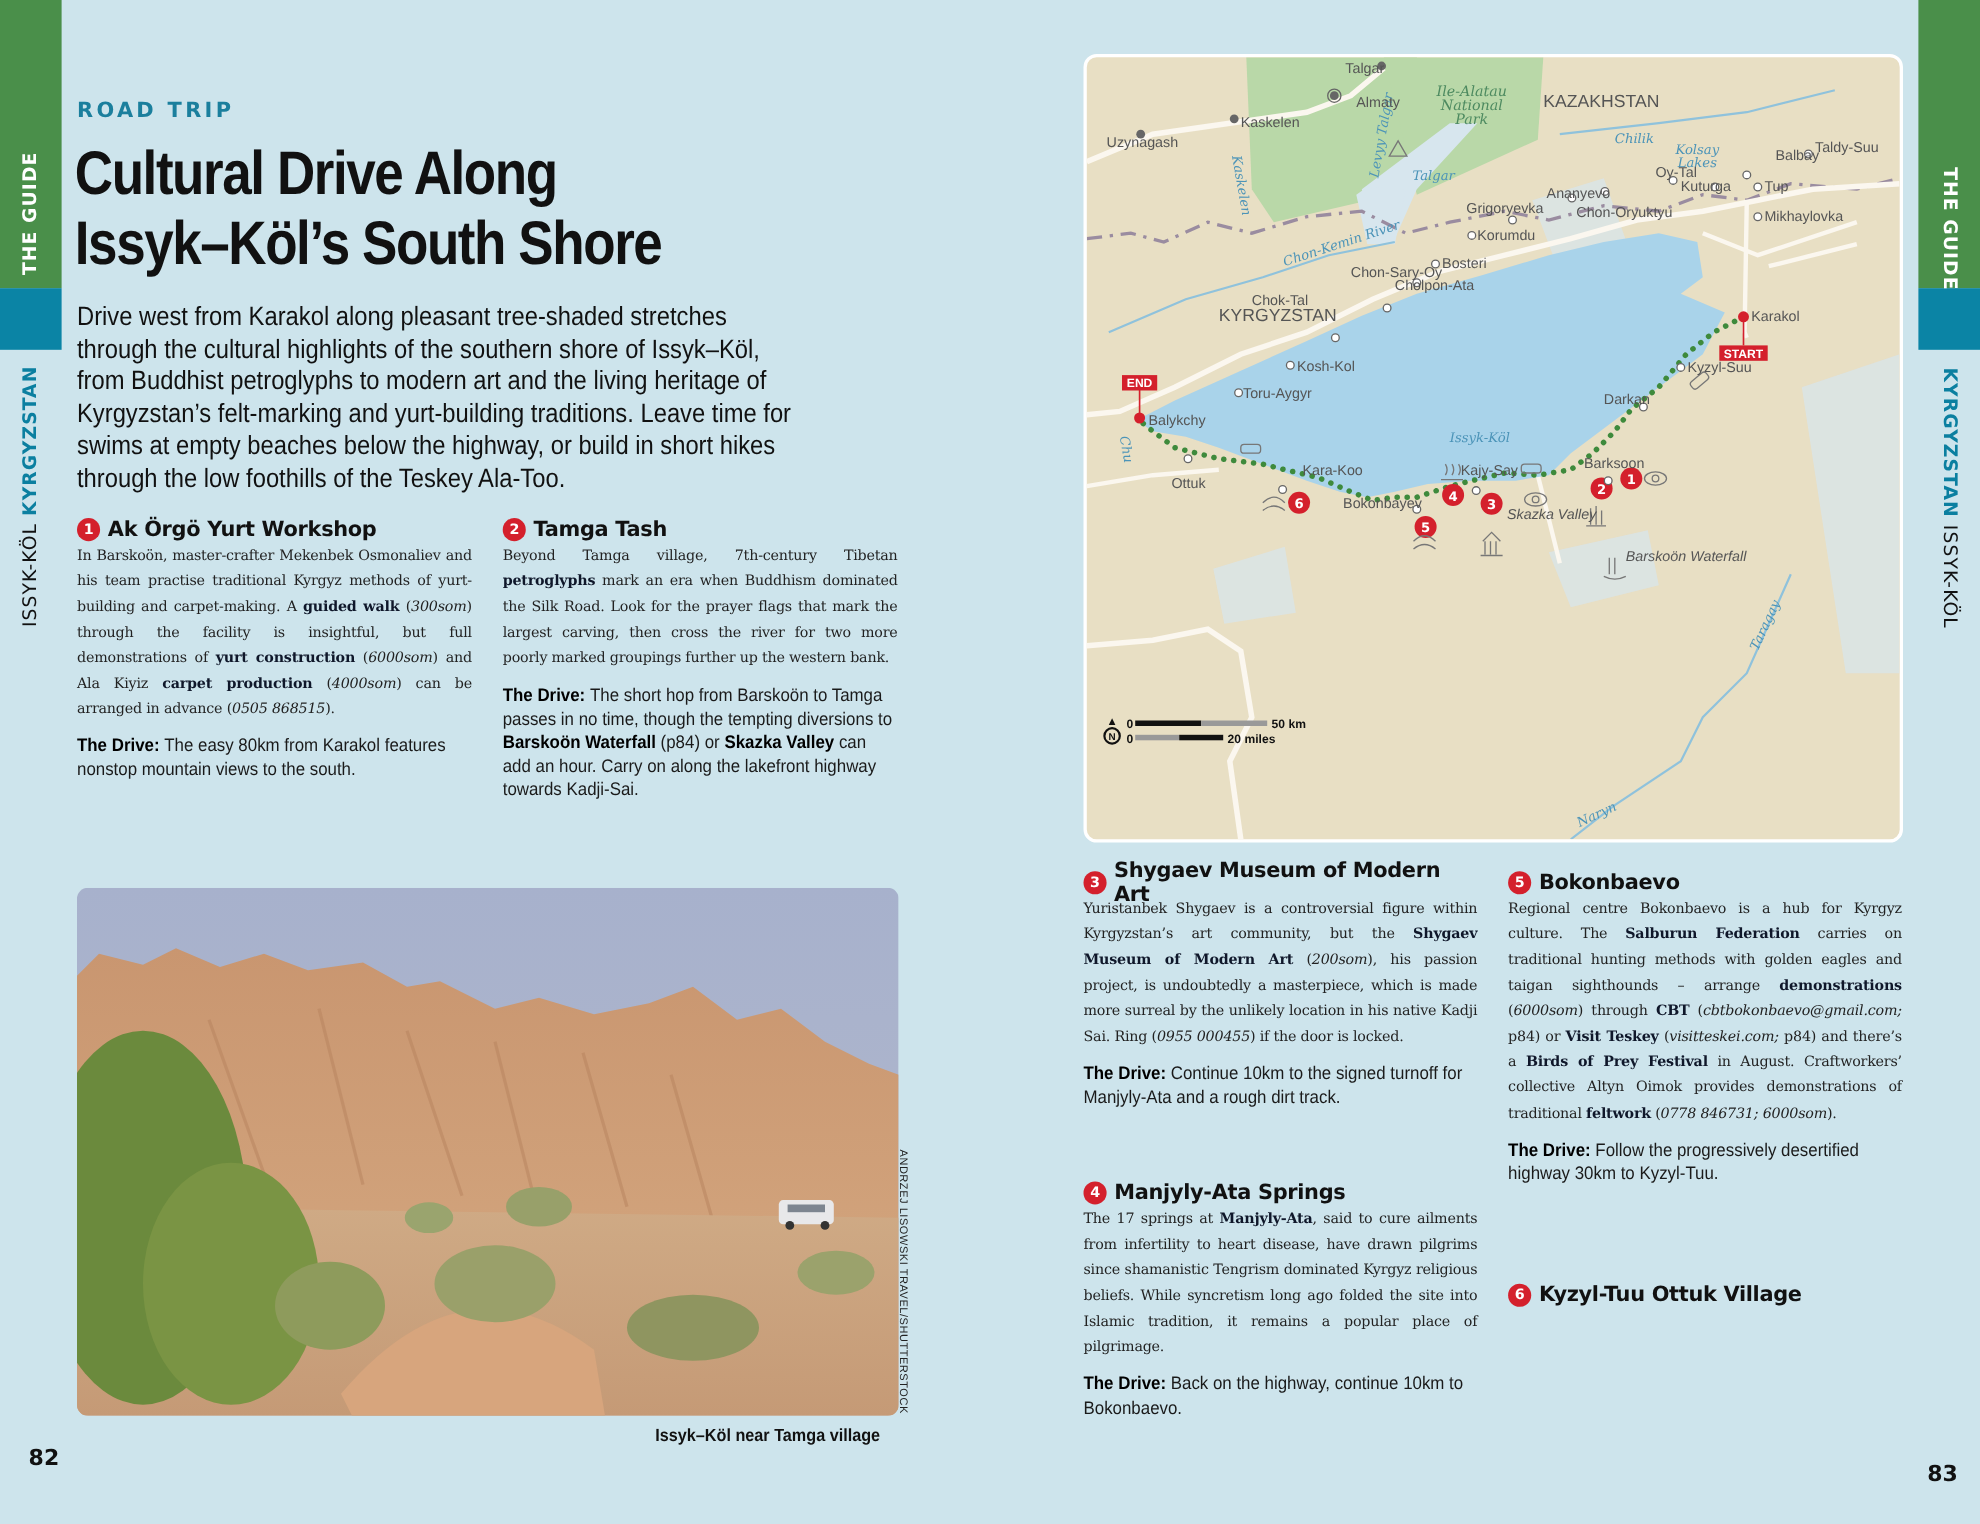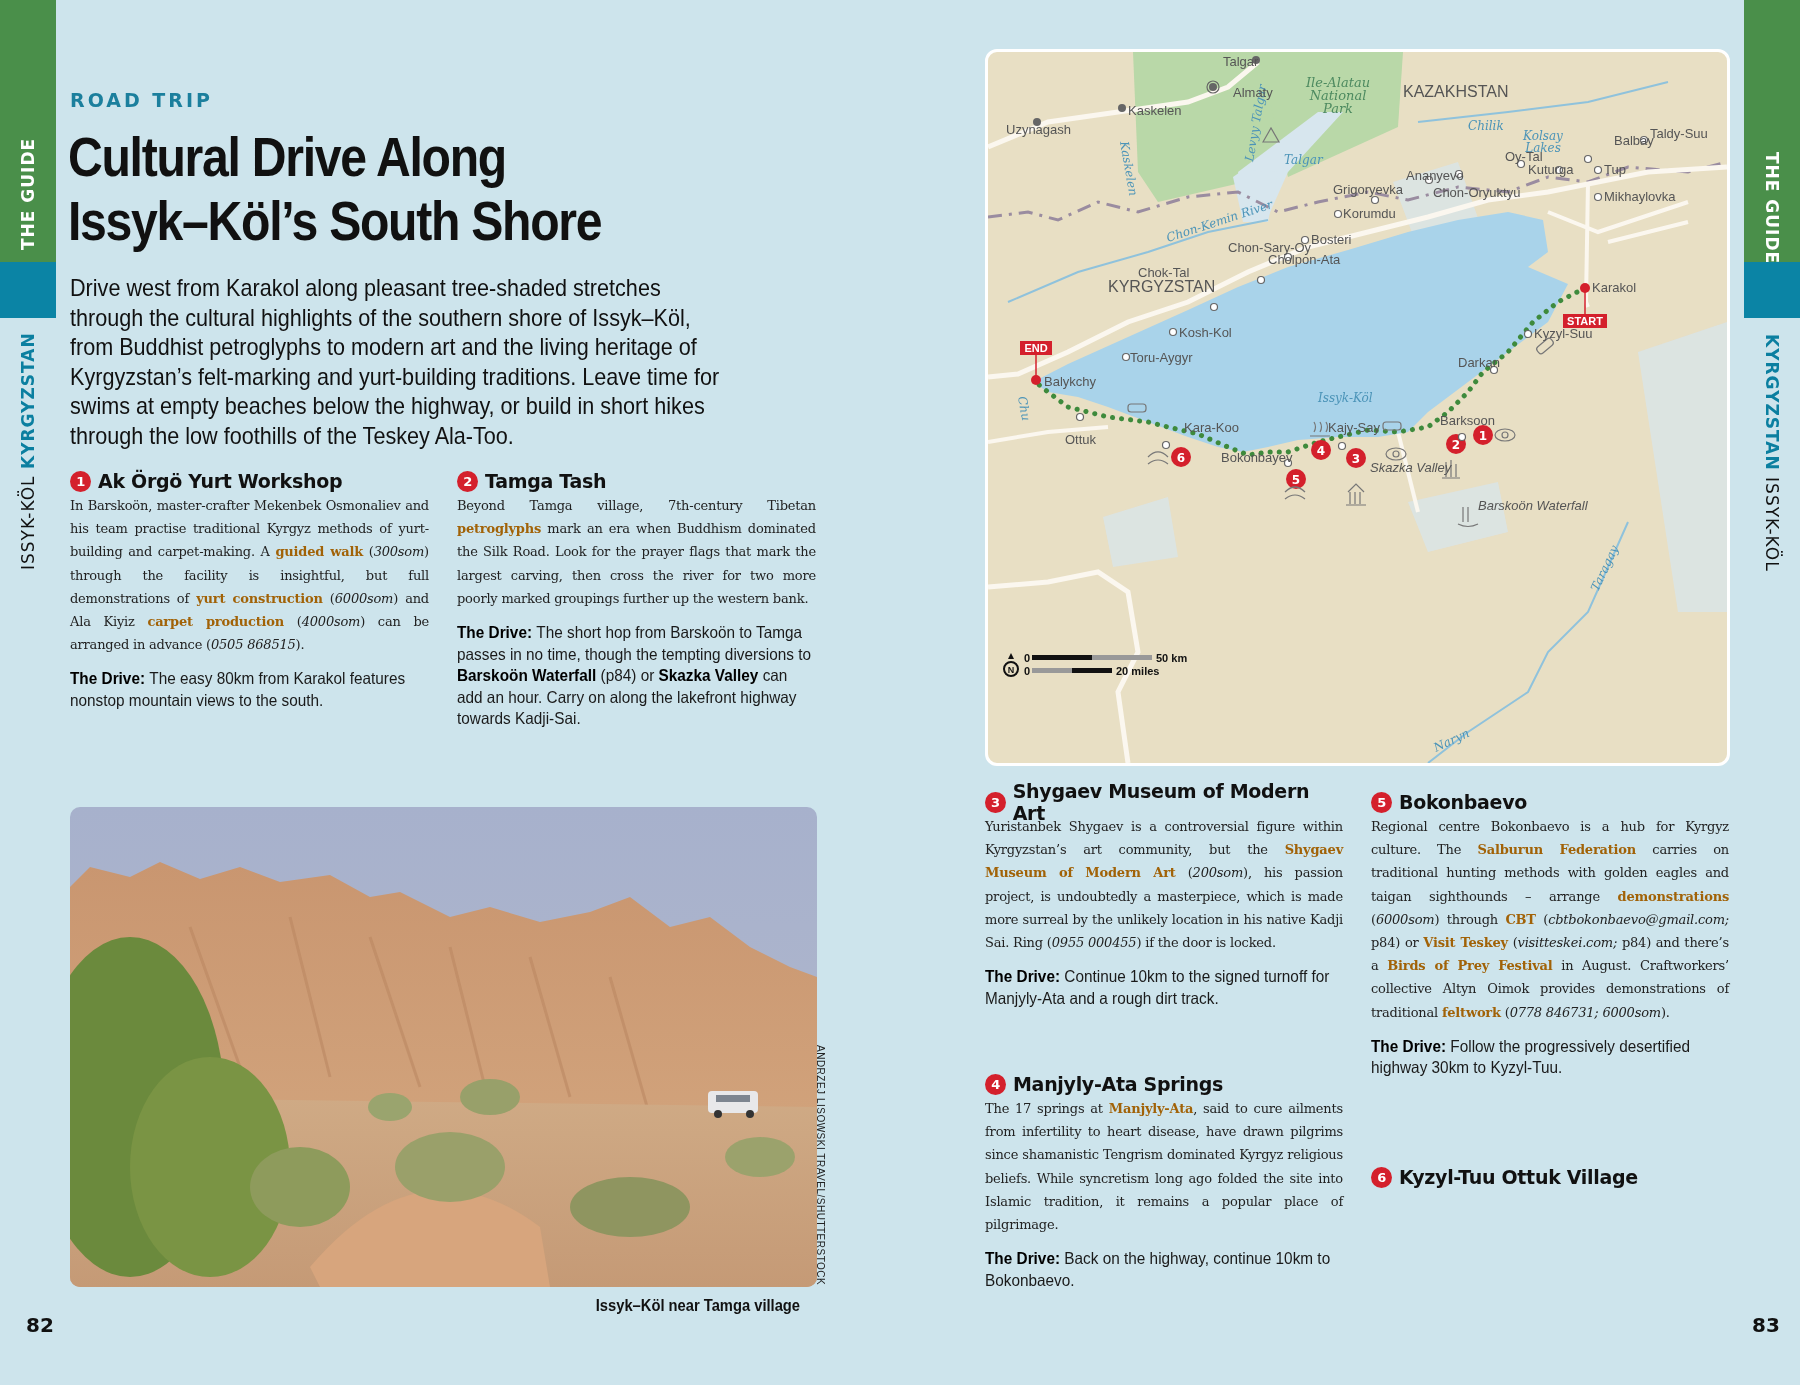--- a/index.html
+++ b/index.html
@@ -18,21 +18,21 @@
   .crumb-dark { color: #111; }
 
   .kicker { position: absolute; left: 70px; top: 73px; color: #1b7f9d; font-weight: bold; font-size: 19px; letter-spacing: 3px; font-family: "DejaVu Sans", sans-serif; margin-top: 16px; }
   .title { position: absolute; left: 68px; top: 125px; font-family: "Liberation Sans", sans-serif; font-weight: bold; font-size: 56px; line-height: 64px; letter-spacing: -1.5px; transform: scaleX(0.86); transform-origin: left top; width: 740px; }
   .intro { position: absolute; left: 70px; top: 273px; width: 740px; font-size: 24px; line-height: 29.6px; transform: scaleX(0.9); transform-origin: left top; }
 
   .stop { position: absolute; }
   .stop h3 { font-family: "DejaVu Sans", sans-serif; font-size: 19px; font-weight: bold; letter-spacing: -0.3px; display: flex; align-items: center; gap: 7px; height: 26px; }
   .num { display: inline-flex; width: 21px; height: 21px; border-radius: 50%; background: #d4202c; color: #fff; font-size: 13px; font-weight: bold; align-items: center; justify-content: center; font-family: "DejaVu Sans", sans-serif; }
   .body { font-family: "DejaVu Serif", serif; font-size: 13px; line-height: 23.2px; text-align: justify; color: #222; letter-spacing: -0.2px; }
-  .body b { color: #a16207; margin-top: 16px; }
+  .body b { color: #0f172a; margin-top: 16px; }
   .drive { font-family: "Liberation Sans", sans-serif; font-size: 16.5px; line-height: 21.5px; margin-top: 12px; transform: scaleX(0.93); transform-origin: left top; width: 107%; color: #1a1a1a; }
   .drive b { color: #000; }
 
   .photo { position: absolute; left: 70px; top: 807px; width: 747px; height: 480px; border-radius: 10px; overflow: hidden; }
   .credit { position: absolute; left: 826px; top: 1045px; font-size: 10px; letter-spacing: 0.5px; color: #222; transform: rotate(90deg); transform-origin: left top; white-space: nowrap; }
   .caption { position: absolute; right: 1000px; top: 1297px; font-weight: bold; font-size: 16px; transform: scaleX(0.92); transform-origin: right top; }
   .pagenum { position: absolute; top: 1313px; font-weight: bold; font-size: 20px; font-family: "DejaVu Sans", sans-serif; }
 
   .map { position: absolute; left: 985px; top: 49px; width: 745px; height: 717px; border-radius: 12px; overflow: hidden; border: 3px solid #fff; background: #e8dfc4; }
   .map svg { display: block; }
@@ -152,21 +152,21 @@
       <rect x="638" y="284" width="50" height="22" rx="4" fill="#e8e8ea"></rect>
       <rect x="646" y="288" width="34" height="7" fill="#7d8590"></rect>
       <circle cx="648" cy="307" r="4" fill="#333"></circle>
         <circle cx="680" cy="307" r="4" fill="#333"></circle>
     </g>
   </svg>
 </div>
 <span class="credit">ANDRZEJ LISOWSKI TRAVEL/SHUTTERSTOCK</span>
 <span class="caption">Issyk–Köl near Tamga village</span>
 <span class="pagenum" style="left:26px;">82</span>
-<span class="pagenum" style="left:1752px;">83</span>
+<span class="pagenum" style="left:1752px;margin-top:14px;">83</span>
 
 <div class="map">
   <svg width="739" height="711" viewBox="0 0 739 711">
 
     <path d="M145 0 L300 0 L330 70 L300 120 L170 150 L150 120 Z" fill="#b9d8a8"></path>
     <path d="M270 0 L415 0 L410 75 L300 125 Z" fill="#b9d8a8"></path>
 
     <path d="M250 120 L330 60 L355 60 L300 120 L280 165 L260 160 Z" fill="#d7e6ee"></path>
     <path d="M245 125 L255 118 L290 120 L280 170 L255 170 Z" fill="#d7e6ee"></path>
     <path d="M405 130 L470 110 L520 250 L480 330 L450 250 Z" fill="#d7e6ee" opacity="0.7"></path>

